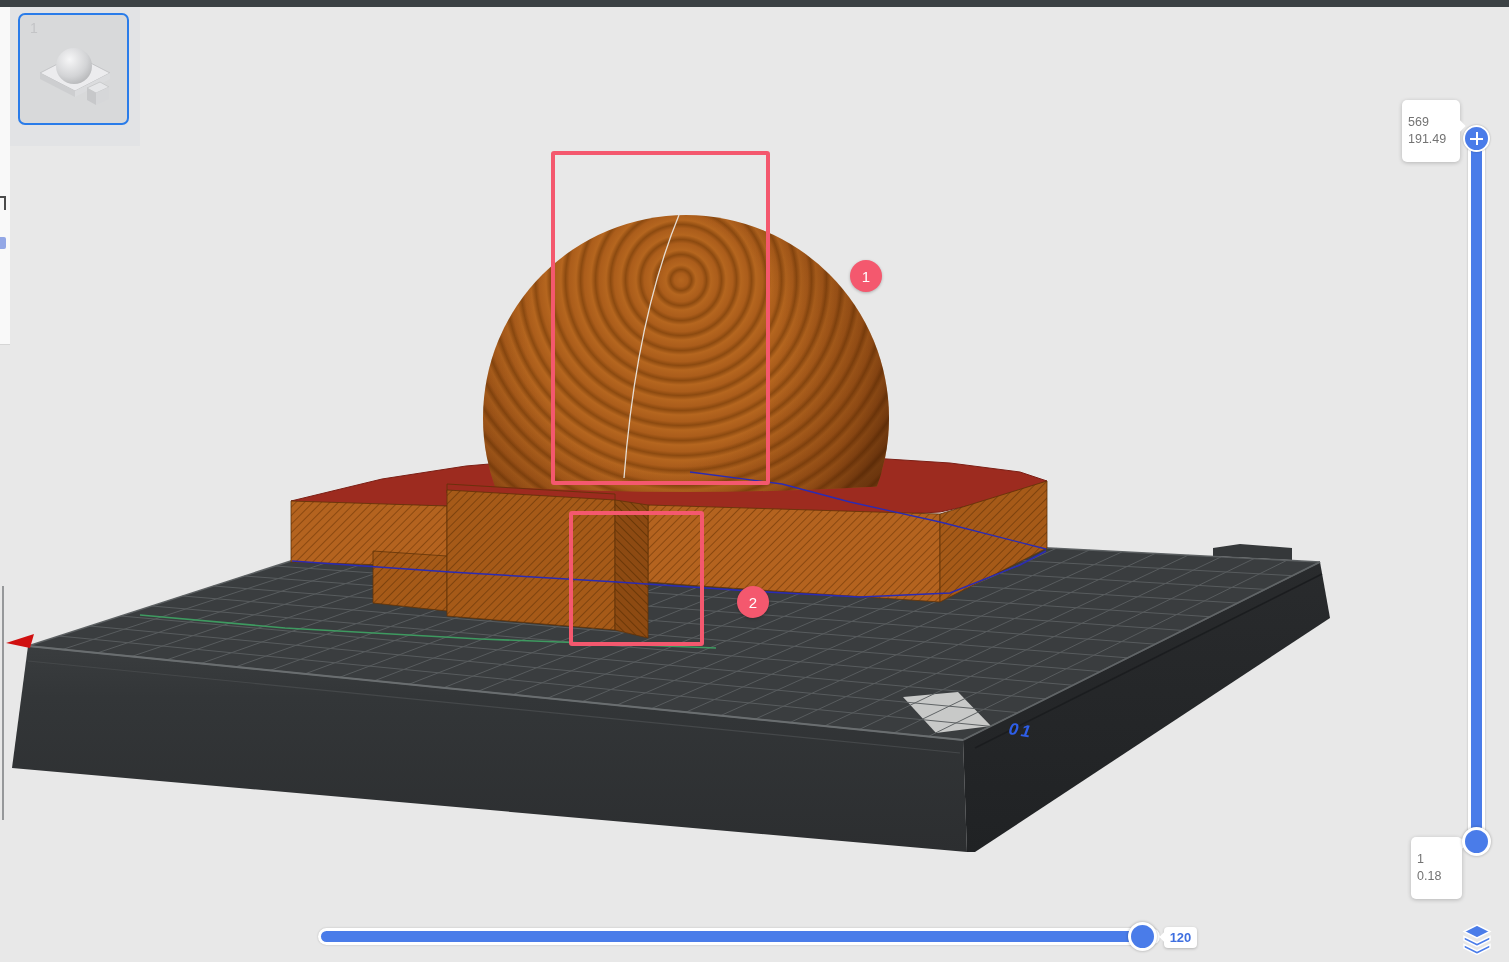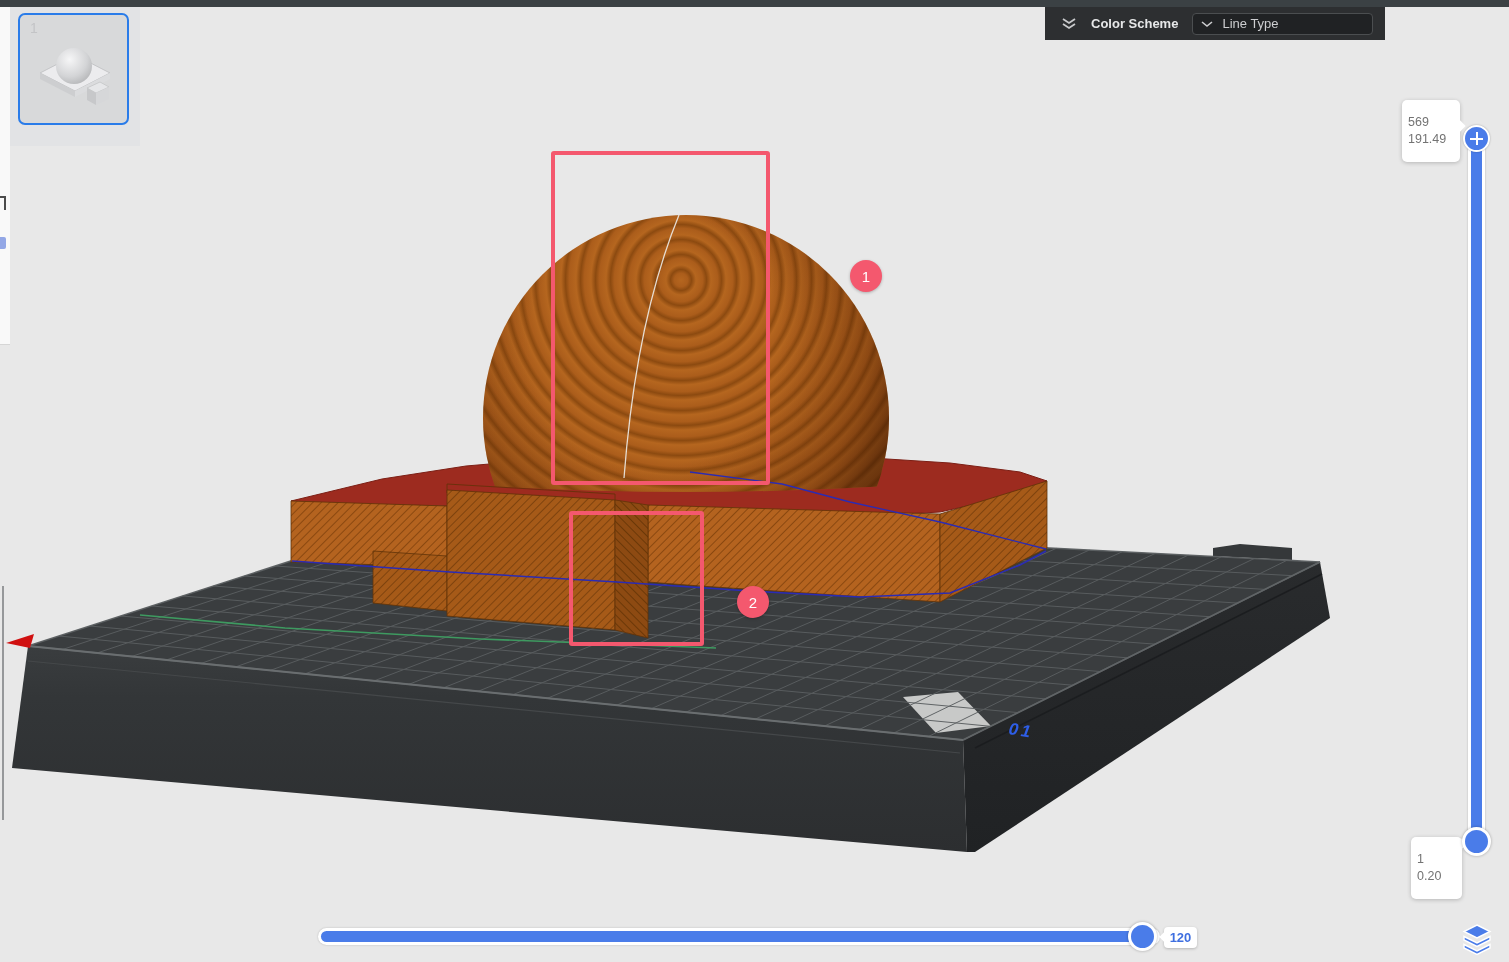--- a/index.html
+++ b/index.html
@@ -231,52 +231,39 @@
       </svg>
     </div>
   </div>
 
   <div class="left-sliver">
     <div class="sliver-glyph-a"></div>
     <div class="sliver-glyph-b"></div>
   </div>
   <div class="left-scroll-line"></div>
 
-  <div class="colorscheme-bar">
-    <svg class="collapse-ic" viewBox="0 0 16 14">
-      <polyline points="2,2 8,6 14,2" fill="none" stroke="#c9cacc" stroke-width="1.8"></polyline>
-      <polyline points="2,7 8,11 14,7" fill="none" stroke="#c9cacc" stroke-width="1.8"></polyline>
-    </svg>
-    <span class="cs-title">Color Scheme</span>
-    <div class="cs-dropdown">
-      <svg width="12" height="8" viewBox="0 0 12 8">
-        <polyline points="1,2 6,6 11,2" fill="none" stroke="#cdced0" stroke-width="1.6"></polyline>
-      </svg>
-      <span class="cs-dd-value">Line Type</span>
-    </div>
-  </div>
 
   <div class="sel-rect r1"></div>
   <div class="sel-rect r2"></div>
   <div class="badge b1">1</div>
   <div class="badge b2">2</div>
 
   <div class="v-track"></div>
   <div class="v-fill"></div>
   <div class="tip tip-top">
     <div>569</div>
     <div>191.49</div>
   </div>
   <div class="v-handle-top">
     <div class="ph"></div>
     <div class="pv"></div>
   </div>
   <div class="tip tip-bottom">
     <div>1</div>
-    <div>0.20</div>
+    <div>0.18</div>
   </div>
   <div class="v-handle-bottom"></div>
 
   <div class="h-track"></div>
   <div class="h-fill"></div>
   <div class="h-handle"></div>
   <div class="h-value">120</div>
 
   <svg class="layers-btn" viewBox="0 0 32 34">
     <g stroke="#fff" stroke-width="1.4" fill="#4a7ce9">

